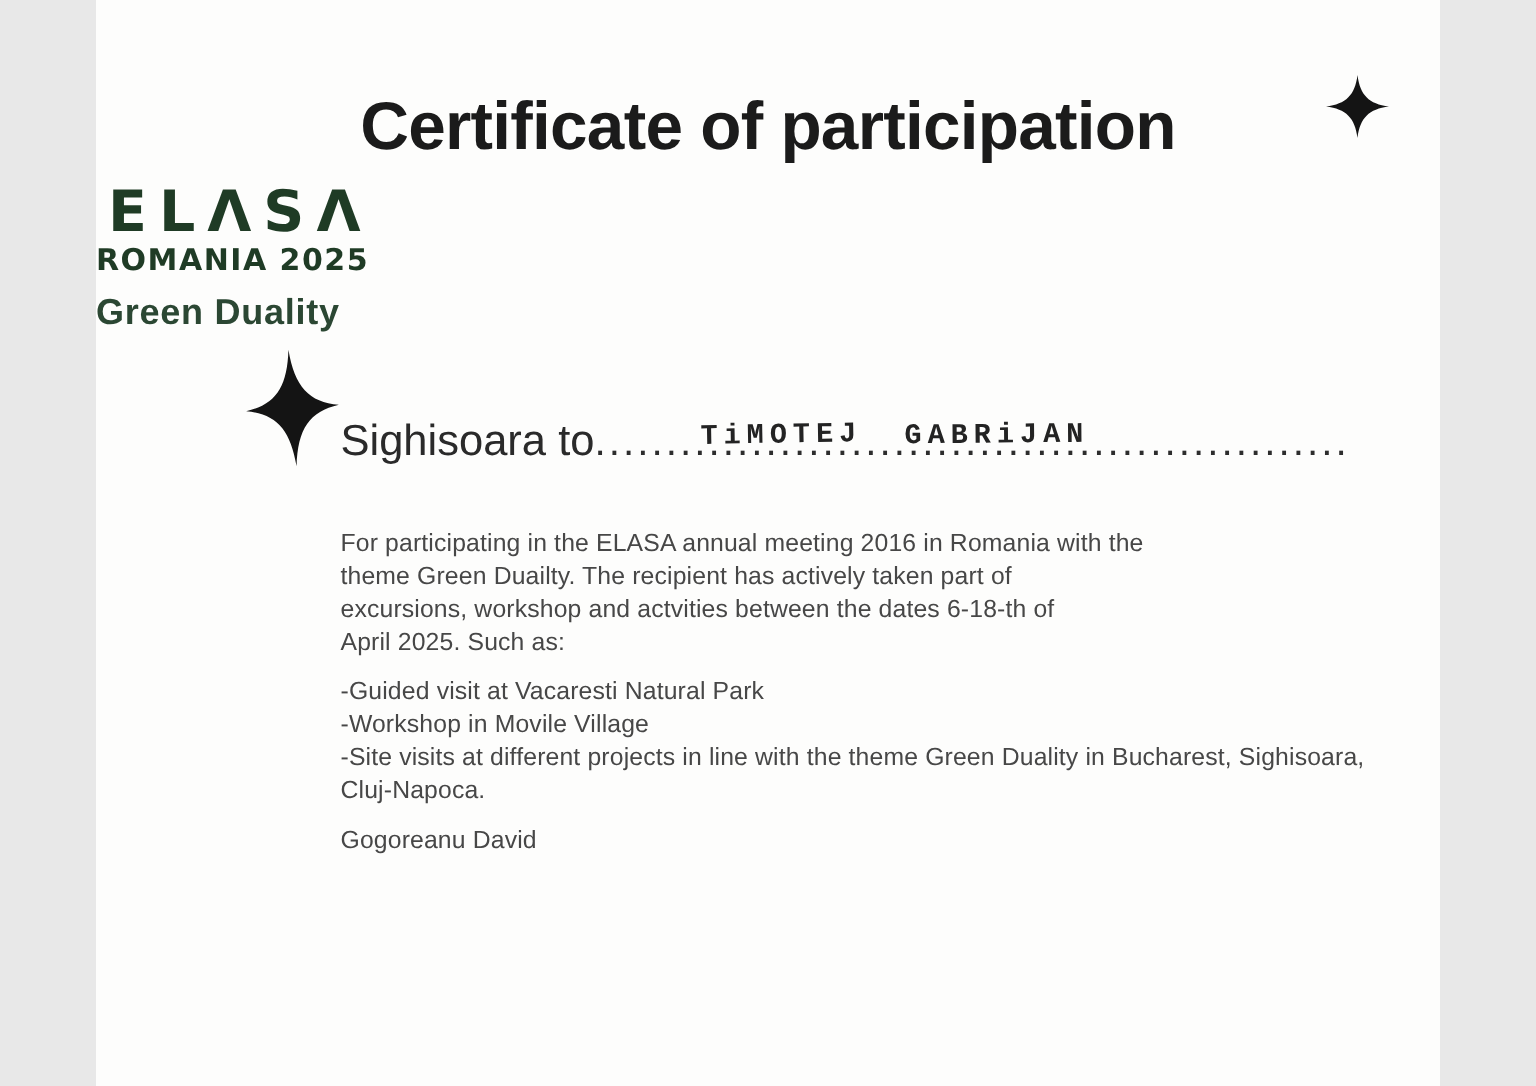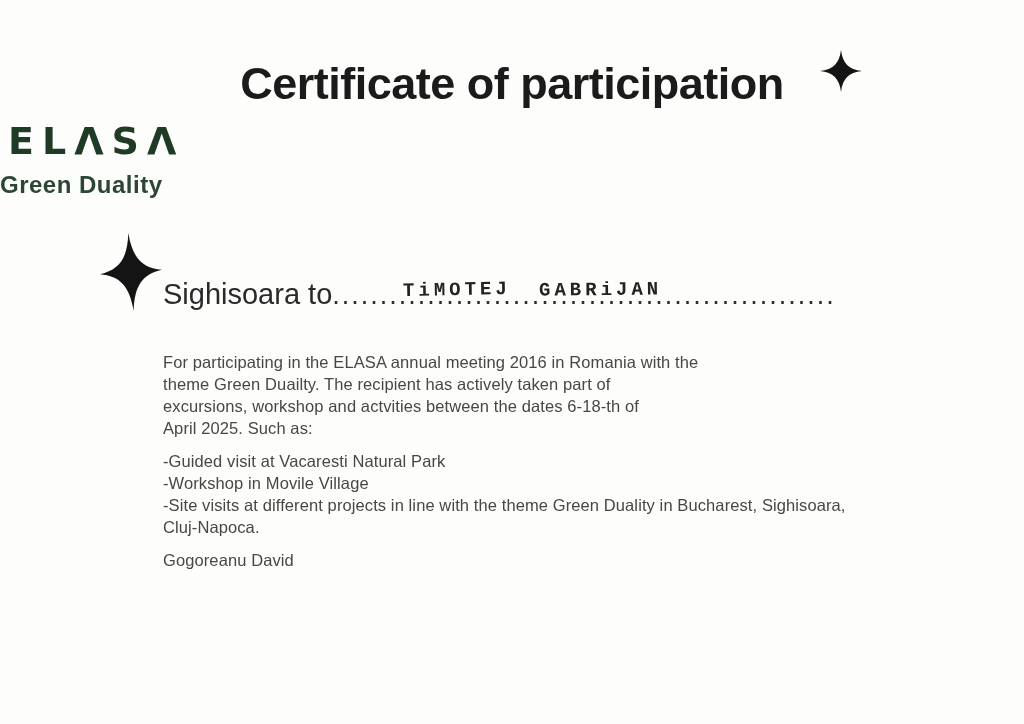--- a/index.html
+++ b/index.html
@@ -1,18 +1,18 @@
 <!DOCTYPE html>
 <html><head>
 <meta charset="utf-8">
 <style>
   html,body{margin:0;padding:0;background:#e8e8e8;}
   .page{
     position:relative;
-    width:1024px;height:724px;
+    width:896px;height:724px;
     background:#fdfdfc;
     overflow:hidden;
     font-family:"Liberation Sans",sans-serif;
     margin:0 auto;
   }
   
   .title-wrap{
     position:absolute;top:58px;left:0;width:100%;
     text-align:center;
   }
@@ -85,20 +85,21 @@
   </div>
 
   <div class="sparkle sparkle-top-right">
     <svg viewBox="0 0 100 100" width="42" height="42" aria-hidden="true">
       <path d="M50 0 C54 32 68 46 100 50 C68 54 54 68 50 100 C46 68 32 54 0 50 C32 46 46 32 50 0 Z" fill="#141414"></path>
     </svg>
   </div>
 
   <div class="logo-block">
     <div class="logo-wordmark">ELΛSΛ</div>
+    <div class="logo-subtitle">ROMANIA 2025</div>
     <div class="logo-tagline">Green Duality</div>
   </div>
 
   <div class="sparkle sparkle-left">
     <svg viewBox="0 0 100 100" width="62" height="78" preserveAspectRatio="none" aria-hidden="true">
       <path d="M50 0 C54 32 68 46 100 50 C68 54 54 68 50 100 C46 68 32 54 0 50 C32 46 46 32 50 0 Z" fill="#141414"></path>
     </svg>
   </div>
 
   <div class="presented-row">

